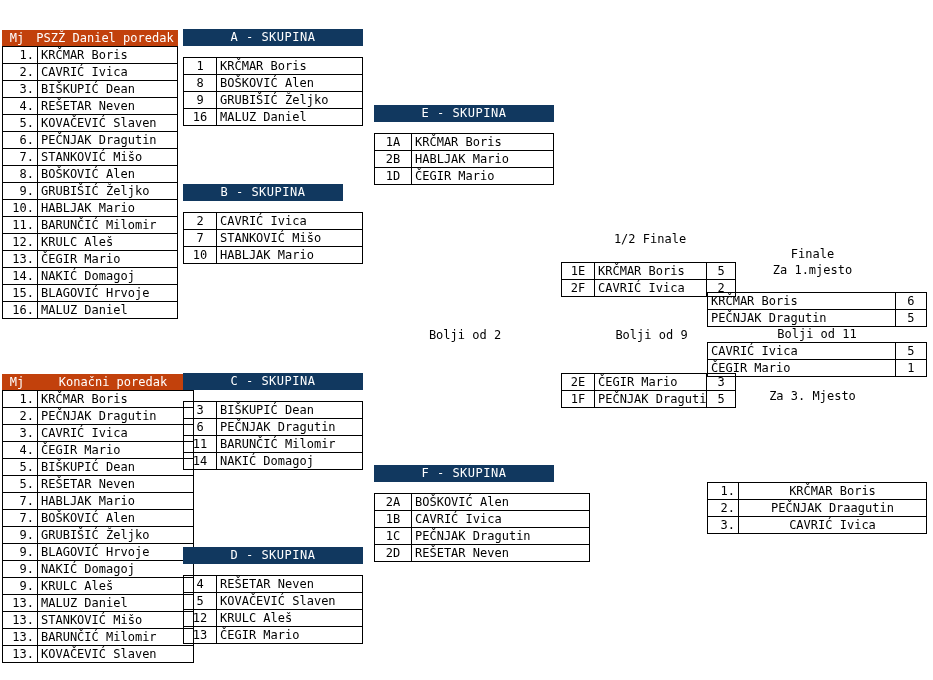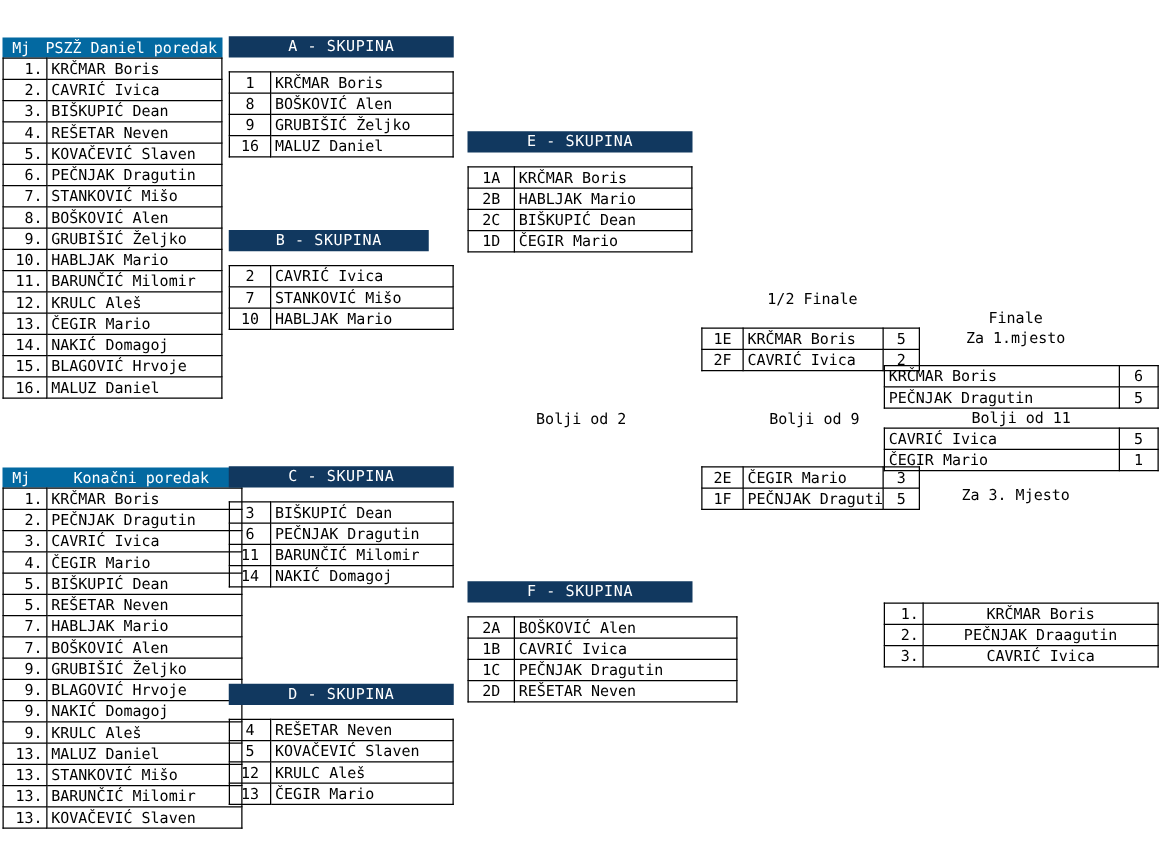--- a/index.html
+++ b/index.html
@@ -53,21 +53,21 @@
     color: #ffffff;
     text-align: center;
     font-size: 12px;
     line-height: 17px;
     height: 17px;
     letter-spacing: 0.5px;
     white-space: nowrap;
     overflow: hidden;
   }
   .rank-head {
-    background: #0369a1;
+    background: #c2410c;
     color: #ffffff;
     height: 16px;
     line-height: 16px;
     font-size: 12px;
     display: flex;
     white-space: nowrap;
     overflow: hidden;
   }
   .rank-head .h-mj {
     width: 30px;
@@ -348,24 +348,20 @@
     <tbody>
       <tr>
         <td class="seed" style="width:30px;">1A</td>
         <td class="name">KRČMAR Boris</td>
       </tr>
       <tr>
         <td class="seed">2B</td>
         <td class="name">HABLJAK Mario</td>
       </tr>
       <tr>
-        <td class="seed">2C</td>
-        <td class="name">BIŠKUPIĆ Dean</td>
-      </tr>
-      <tr>
         <td class="seed">1D</td>
         <td class="name">ČEGIR Mario</td>
       </tr>
     </tbody>
   </table>
 </div>
 
 <div class="abs" style="left:374px; top:465px; width:180px;">
   <div class="navy-head">F - SKUPINA</div>
   <div class="gap"></div>

